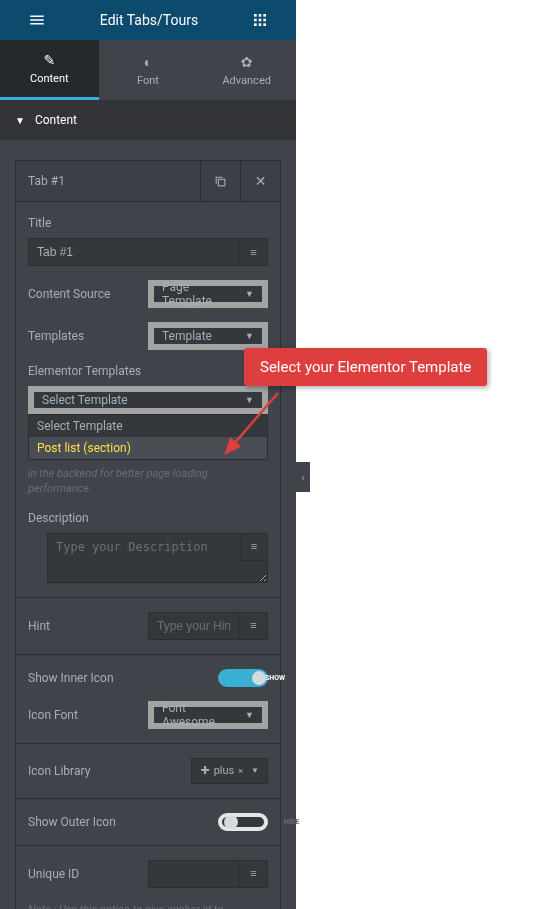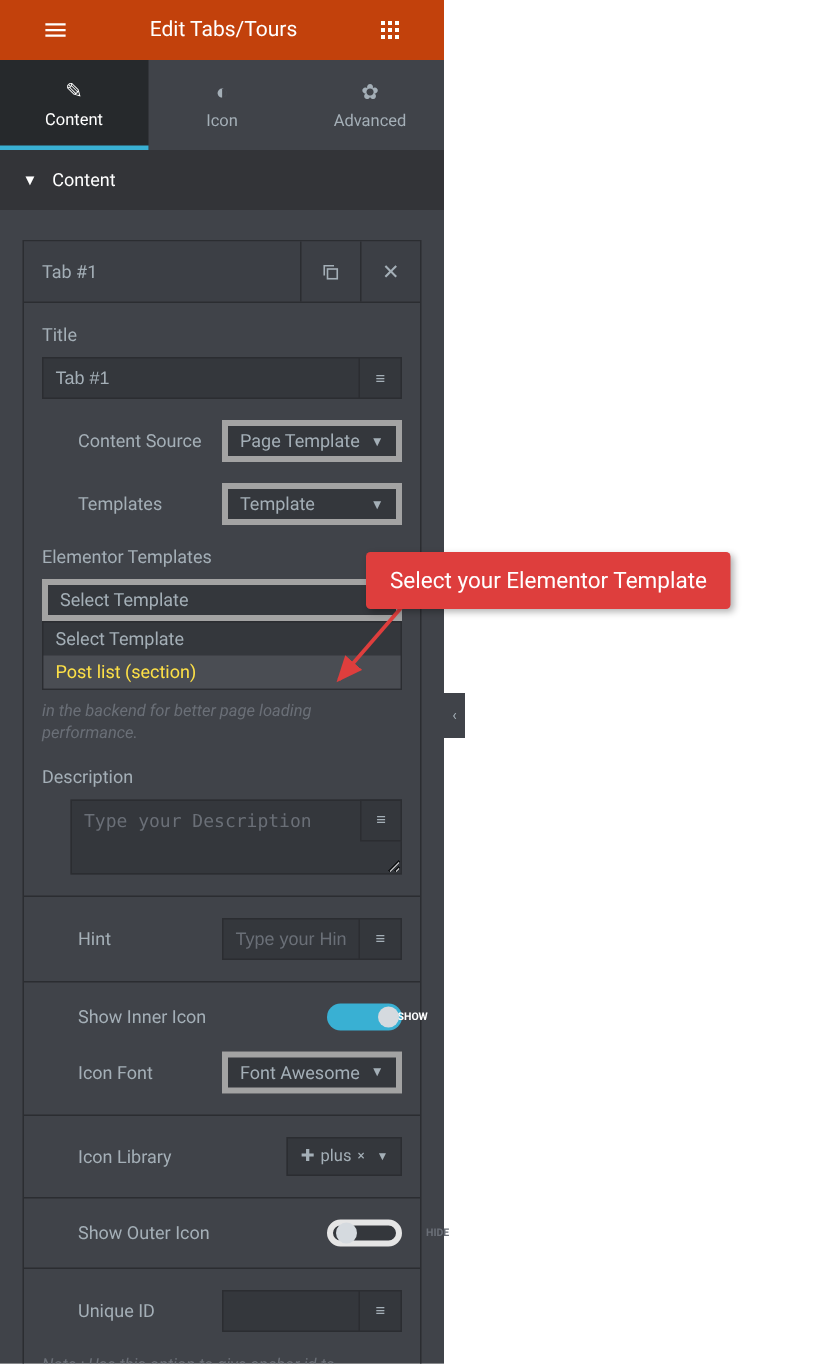--- a/index.html
+++ b/index.html
@@ -1,20 +1,20 @@
 <!DOCTYPE html>
 <html><head>
 <meta charset="utf-8">
 <style>
 * { box-sizing: border-box; margin: 0; padding: 0; }
 body { font-family: -apple-system, BlinkMacSystemFont, "Segoe UI", Roboto, sans-serif; background: #fff; width: 546px; height: 909px; overflow: hidden; position: relative; }
 
 .panel { width: 296px; height: 909px; background: #404349; color: #a4afb7; position: relative; }
 
-.header { height: 40px; background: #c2410c; display: flex; align-items: center; justify-content: space-between; padding: 0 28px; color: #fff; }
+.header { height: 40px; background: #0c4a6e; display: flex; align-items: center; justify-content: space-between; padding: 0 28px; color: #fff; }
 .header-title { font-size: 14px; flex: 1; text-align: center; }
 .hamburger { width: 18px; fill: #fff; cursor: pointer; }
 .apps-icon { width: 16px; fill: #fff; cursor: pointer; }
 
 .tabs-row { display: flex; height: 60px; background: #404349; }
 .main-tab { flex: 1; display: flex; flex-direction: column; align-items: center; justify-content: center; gap: 4px; font-size: 11px; color: #a4afb7; cursor: pointer; }
 .main-tab.active { background: #26292c; color: #fff; border-bottom: 3px solid #39b0d3; }
 .tab-icon { font-size: 14px; }
 
 .section-hdr { height: 40px; display: flex; align-items: center; padding: 0 15px; background: #333438; font-size: 12px; color: #fff; cursor: pointer; gap: 10px; }
@@ -23,29 +23,29 @@
 .content-body { padding: 20px 15px; background: #404349; }
 
 .tab-item { border: 1px solid #2b2d31; margin-bottom: 0; }
 .tab-item-hdr { height: 40px; display: flex; align-items: center; background: #3c3f45; }
 .tab-item-title { flex: 1; padding: 0 12px; font-size: 12px; color: #a4afb7; }
 .tab-item-btn { width: 40px; height: 40px; display: flex; align-items: center; justify-content: center; border-left: 1px solid #2b2d31; cursor: pointer; }
 
 .controls { padding: 14px 12px; border-top: 1px solid #2b2d31; }
 .ctrl-row { margin-bottom: 14px; }
 .ctrl-label { font-size: 12px; color: #a4afb7; display: block; margin-bottom: 8px; }
-.ctrl-inline { display: flex; align-items: center; justify-content: space-between; gap: 10px; margin-bottom: 14px; margin-left: 24px; }
+.ctrl-inline { display: flex; align-items: center; justify-content: space-between; gap: 10px; margin-bottom: 14px; }
 .ctrl-inline .ctrl-label { margin-bottom: 0; flex: 1; }
 
 .input-wrap { display: flex; }
 .text-input { flex: 1; height: 28px; background: #34373c; border: 1px solid #2b2d31; color: #a4afb7; padding: 0 8px; font-size: 12px; outline: none; }
 .text-input::placeholder { color: #6a6f77; }
 .input-addon { width: 28px; height: 28px; background: #34373c; border: 1px solid #2b2d31; border-left: none; display: flex; align-items: center; justify-content: center; cursor: pointer; font-size: 11px; }
 
-.select { height: 28px; background: #34373c; border: 4px solid #a3a3a3; color: #a4afb7; padding: 0 24px 0 8px; font-size: 12px; outline: none; position: relative; cursor: pointer; display: flex; align-items: center; }
+.select { height: 28px; background: #34373c; border: 6px solid #a3a3a3; color: #a4afb7; padding: 0 24px 0 8px; font-size: 12px; outline: none; position: relative; cursor: pointer; display: flex; align-items: center; }
 .select .sel-caret { position: absolute; right: 8px; font-size: 9px; }
 .select-sm { width: 120px; }
 .select-full { width: 100%; }
 
 .dropdown-list { border: 1px solid #2b2d31; background: #34373c; margin-top: 0; }
 .dropdown-opt { height: 22px; display: flex; align-items: center; padding: 0 8px; font-size: 12px; cursor: pointer; }
 .dropdown-opt.sel { background: #4a4d53; color: #fde047; }
 
 .note { font-size: 11px; font-style: italic; color: #6a6f77; margin-top: 6px; line-height: 1.4; }
 
@@ -64,21 +64,21 @@
 .toggle-off .toggle-knob { left: 2px; }
 .toggle-lbl { font-size: 7px; color: #fff; font-weight: bold; padding-left: 42px; }
 .toggle-on .toggle-lbl { margin-left: 5px; }
 .toggle-off .toggle-lbl { margin-left: 20px; color: #6a6f77; }
 
 .icon-lib-btn { height: 26px; padding: 0 8px; background: #34373c; border: 1px solid #2b2d31; display: flex; align-items: center; gap: 4px; font-size: 11px; cursor: pointer; }
 .icon-lib-btn .sel-caret { margin-left: 4px; font-size: 8px; }
 
 .collapse-handle { position: absolute; left: 296px; top: 462px; width: 14px; height: 30px; background: #404349; display: flex; align-items: center; justify-content: center; color: #a4afb7; font-size: 10px; cursor: pointer; }
 
-.callout { position: absolute; left: 244px; top: 368px; background: #de3e3d; color: #fff; padding: 10px 16px; font-size: 15px; border-radius: 3px; box-shadow: 2px 2px 5px rgba(0,0,0,.3); z-index: 10; white-space: nowrap; }
+.callout { position: absolute; left: 244px; top: 348px; background: #de3e3d; color: #fff; padding: 10px 16px; font-size: 15px; border-radius: 3px; box-shadow: 2px 2px 5px rgba(0,0,0,.3); z-index: 10; white-space: nowrap; }
 .arrow-svg { position: absolute; left: 218px; top: 388px; z-index: 9; pointer-events: none; }
 </style>
 </head>
 <body>
 
 <div class="panel">
 
   <div class="header">
     <svg class="hamburger" viewBox="0 0 24 24">
         <path d="M3 6h18v2H3zM3 11h18v2H3zM3 16h18v2H3z"></path>
@@ -97,21 +97,21 @@
       </svg>
   </div>
 
   <div class="tabs-row">
     <div class="main-tab active">
       <span class="tab-icon">✎</span>
       <span>Content</span>
     </div>
     <div class="main-tab">
       <span class="tab-icon">◐</span>
-      <span>Icon</span>
+      <span>Font</span>
     </div>
     <div class="main-tab">
       <span class="tab-icon">✿</span>
       <span>Advanced</span>
     </div>
   </div>
 
   <div class="section-hdr">
     <span class="caret">▼</span>
     <span>Content</span>

